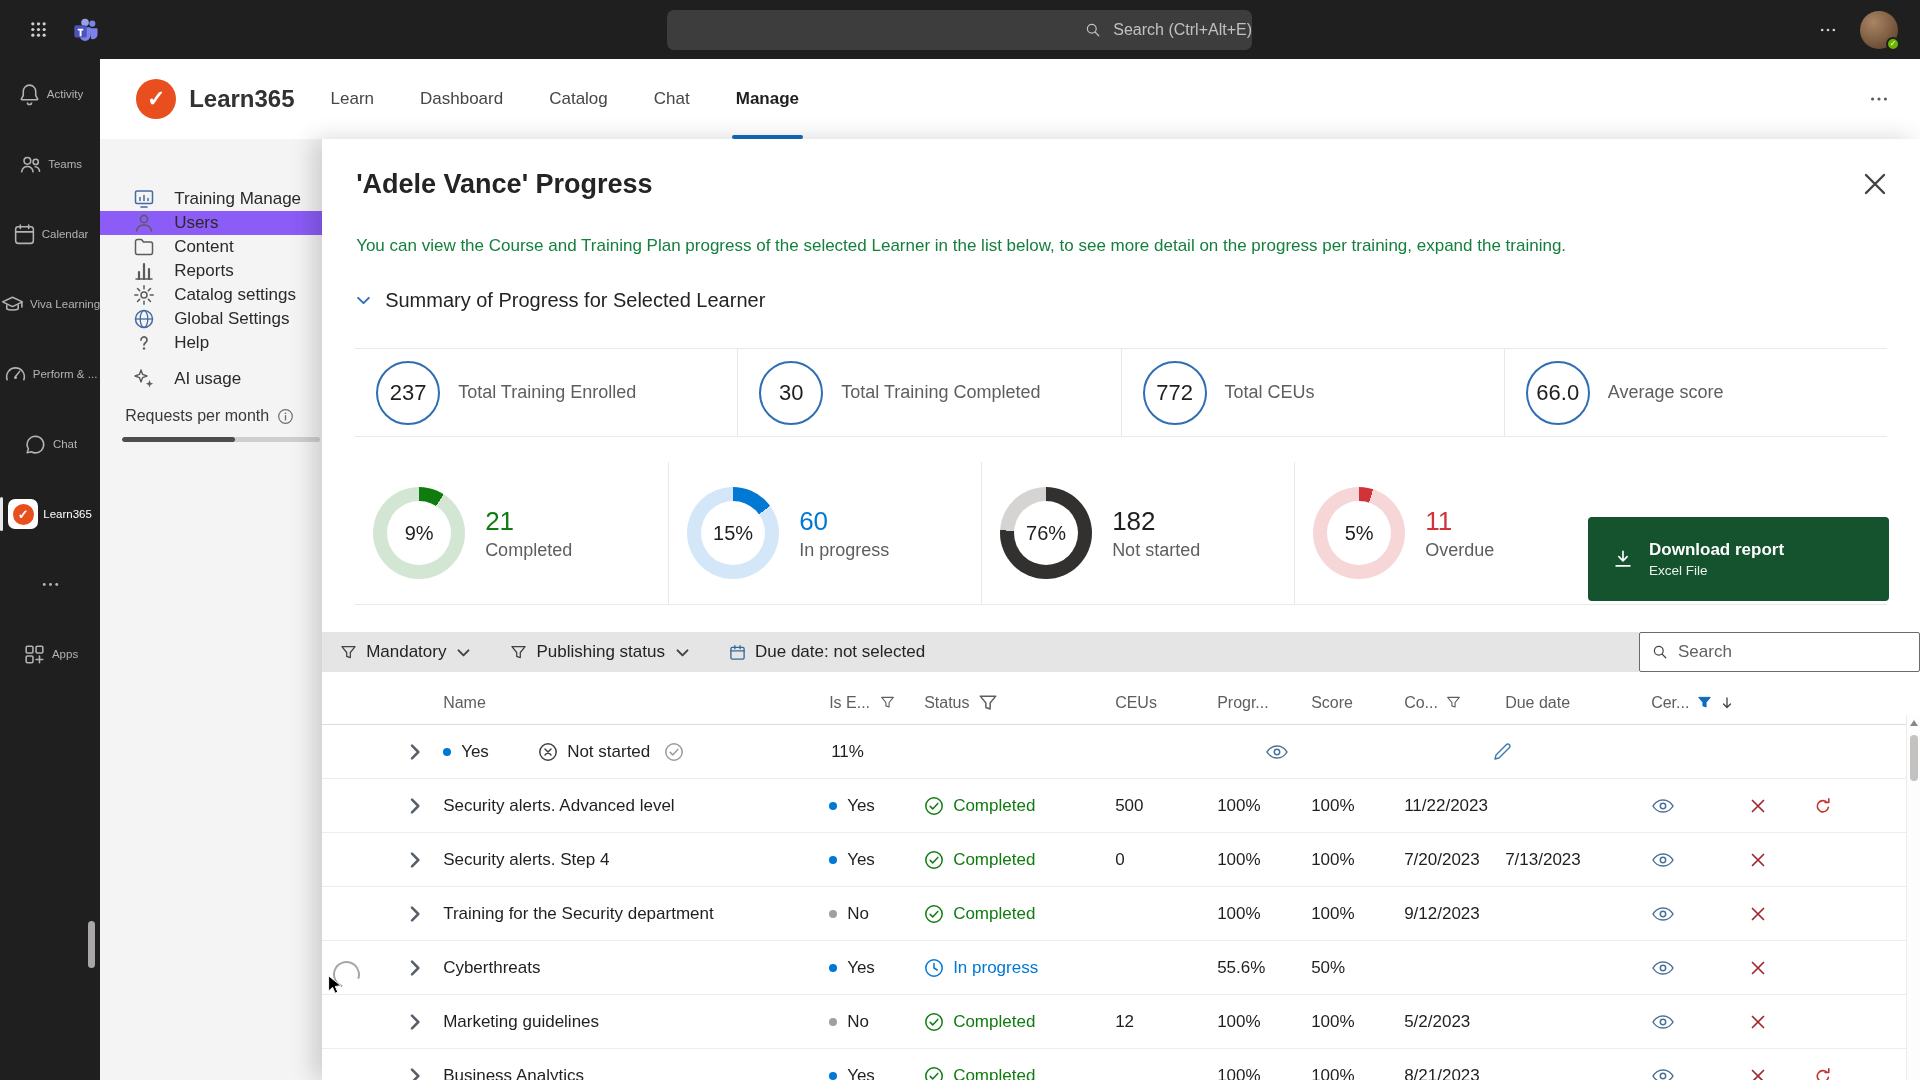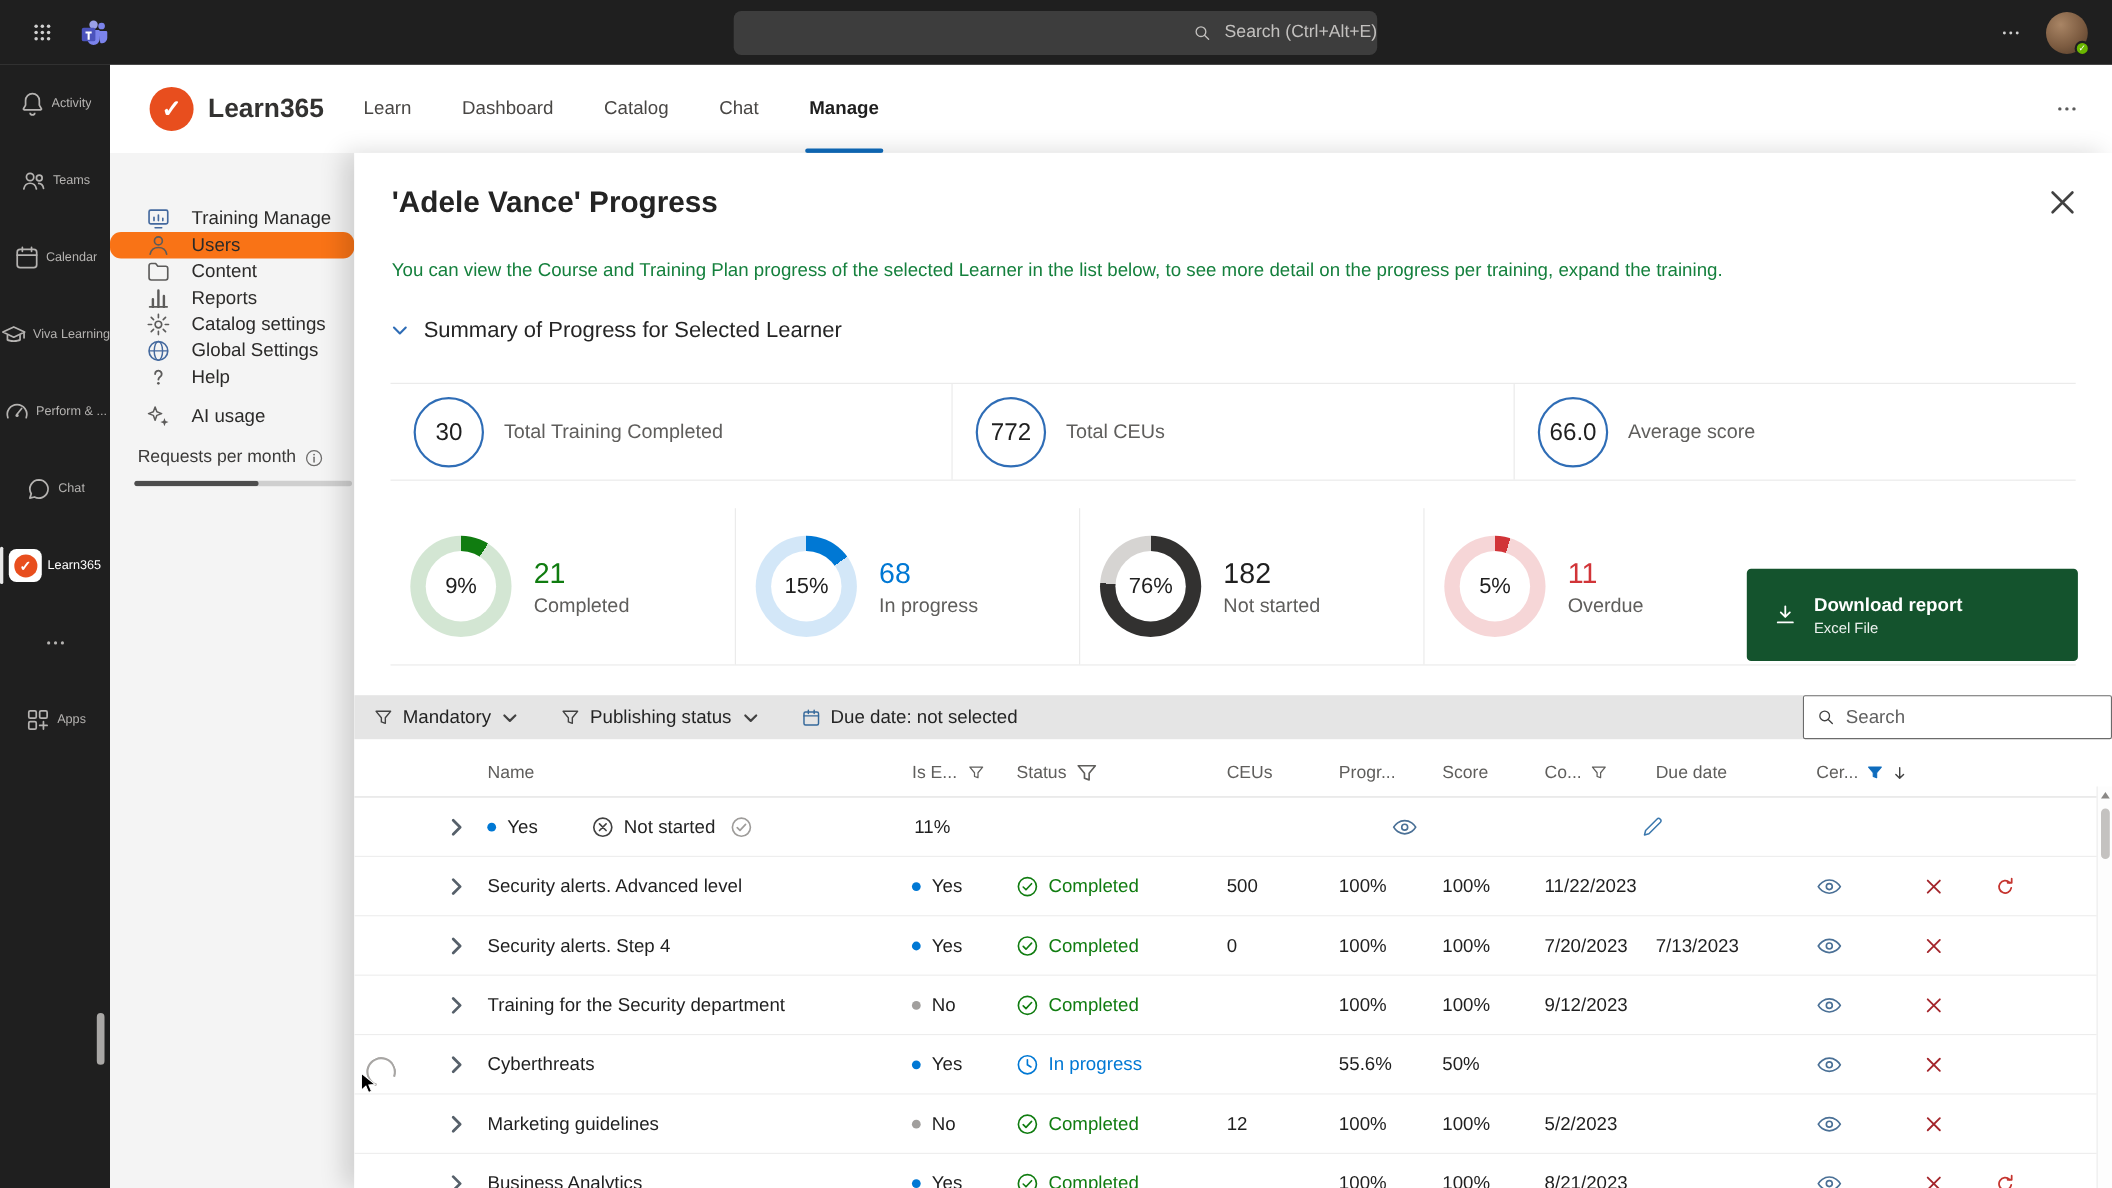--- a/index.html
+++ b/index.html
@@ -50,21 +50,21 @@
   .nav-item.active{color:#1f1f1f;font-weight:700;}
   .nav-item.active::after{content:"";position:absolute;left:-4px;right:-4px;bottom:0;height:4px;background:#0f6cbd;border-radius:3px;}
   .app-more{position:absolute;right:30px;color:#5a5a5a;}
 
   .bodyrow{flex:1;display:flex;min-height:0;}
 
   
   .sidebar{flex:0 0 222px;background:#f4f4f4;padding-top:48px;display:flex;flex-direction:column;overflow:hidden;}
   .side-item{flex:0 0 55px;display:flex;align-items:center;gap:18px;padding-left:32px;font-size:17px;color:#2b2a29;cursor:pointer;white-space:nowrap;}
   .side-item .icon{width:24px;height:24px;color:#5c5b5a;flex:0 0 24px;}
-  .side-item.active{background:#f97316;border-radius:10px;}
+  .side-item.active{background:#8b5cf6;}
   .side-item .ic-accent{color:#44699e;}
   .usage{margin-top:16px;padding-left:25px;}
   .usage-label{display:flex;align-items:center;gap:8px;font-size:16px;color:#3b3a39;}
   .usage-label .icon{width:17px;height:17px;color:#6f6e6d;}
   .usage-track{margin:12px 0 0 -3px;width:198px;height:5px;background:#cfcfcf;border-radius:3px;overflow:hidden;}
   .usage-fill{height:100%;background:#4d4d4d;border-radius:3px;}
 
   
   .panel{flex:1;background:#fff;position:relative;box-shadow:-9px 0 22px rgba(0,0,0,.16);
     display:flex;flex-direction:column;min-width:0;overflow:hidden;}
@@ -452,20 +452,24 @@
             <span class="icon">
               <svg viewBox="0 0 14 14">
                   <path d="M2 4.5L7 9.5l5-5" fill="none" stroke="currentColor" stroke-width="1.8" stroke-linecap="round" stroke-linejoin="round"></path>
                 </svg>
             </span>
             <span>Summary of Progress for Selected Learner</span>
           </div>
 
           <div class="stats-row" id="stats-row">
               <div class="stat-card">
+                <div class="stat-circle">237</div>
+                <div class="stat-label">Total Training Enrolled</div>
+              </div>
+              <div class="stat-card">
                 <div class="stat-circle">30</div>
                 <div class="stat-label">Total Training Completed</div>
               </div>
               <div class="stat-card">
                 <div class="stat-circle">772</div>
                 <div class="stat-label">Total CEUs</div>
               </div>
               <div class="stat-card">
                 <div class="stat-circle">66.0</div>
                 <div class="stat-label">Average score</div>
@@ -484,21 +488,21 @@
      <div class="donut-label">Completed</div>
                 </div>
               </div>
               <div class="donut-group">
                 <div class="donut" style="background:conic-gradient(#0078d4 15%, #d3e7f8 0)">
        <div class="donut-hole">
                     <span class="donut-pct">15%</span>
                   </div>
      </div>
      <div>
-                  <div class="donut-count" style="color:#0078d4">68</div>
+                  <div class="donut-count" style="color:#0078d4">60</div>
      <div class="donut-label">In progress</div>
                 </div>
               </div>
               <div class="donut-group">
                 <div class="donut" style="background:conic-gradient(#323130 76%, #d6d4d2 0)">
        <div class="donut-hole">
                     <span class="donut-pct">76%</span>
                   </div>
      </div>
      <div>

